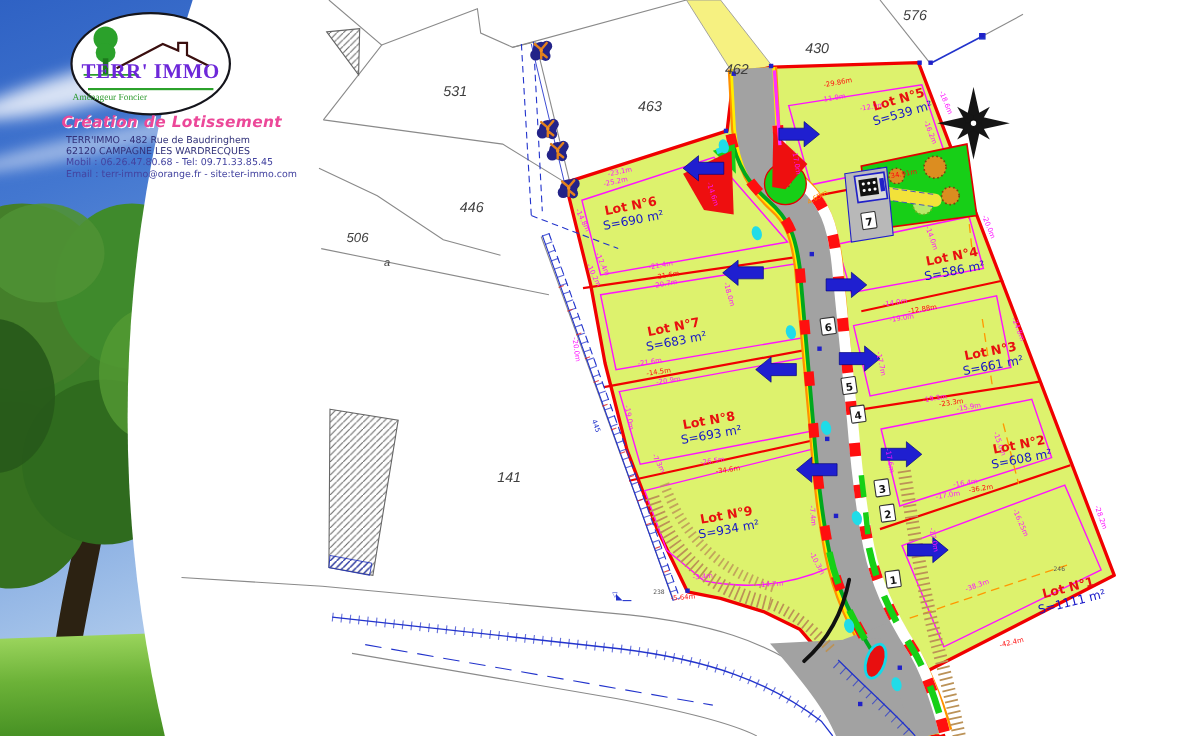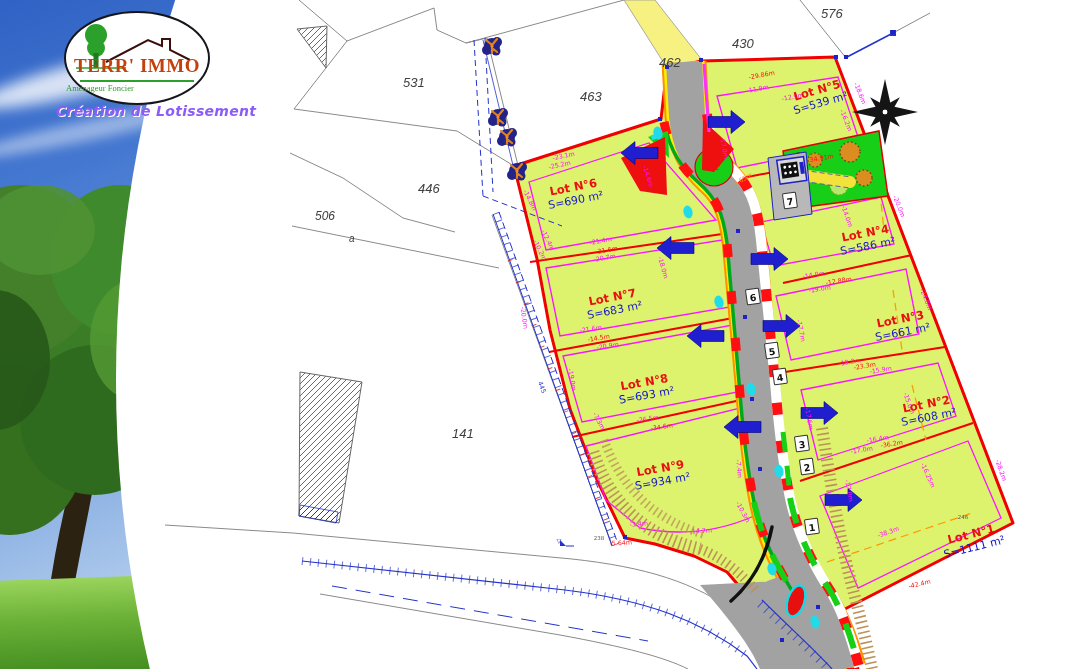--- a/index.html
+++ b/index.html
@@ -16,26 +16,26 @@
          background:linear-gradient(180deg,#9ad45c 0%,#6cb238 40%,#3f8a1f 100%);transform:rotate(-2deg);}
   #treeSvg{position:absolute;left:0;top:150px;}
   
   #ellipse{position:absolute;left:116px;top:-820px;width:2300px;height:2400px;border-radius:50%;background:#fff;}
   
   #plan{position:absolute;left:0;top:0;}
   
   #logo{position:absolute;left:64px;top:11px;width:142px;height:90px;background:#fff;border:2.5px solid #15151c;
         border-radius:50%;z-index:30;}
   #logoTitle{position:absolute;left:0;top:42px;width:100%;text-align:center;
-        font-family:"Liberation Serif",serif;font-weight:bold;font-size:19px;color:#c2410c;letter-spacing:.5px;}
+        font-family:"Liberation Serif",serif;font-weight:bold;font-size:19px;color:#6d28d9;letter-spacing:.5px;}
   #logoRule{position:absolute;left:14px;right:14px;top:67px;height:2px;background:#2ba12b;}
   #logoSub{position:absolute;left:0;top:70px;width:100%;
         font-family:"Liberation Serif",serif;font-size:8.5px;color:#2e9b2e;}
   #tagline{position:absolute;left:56px;top:103px;z-index:30;font-size:14px;font-weight:bold;font-style:italic;
-        color:#8b5cf6;text-shadow:1px 1px 0 #fff;letter-spacing:.3px;}
+        color:#ec4899;text-shadow:1px 1px 0 #fff;letter-spacing:.3px;}
   #addr{position:absolute;left:60px;top:123px;z-index:30;font-size:8.6px;line-height:10.2px;color:#32327a;}
   #addr div:nth-child(3),#addr div:nth-child(4){color:#4444a0;}
 </style>
 </head>
 <body>
 
 <div id="stage">
 
   <div id="photo">
     <div id="cloud"></div>
@@ -452,13 +452,19 @@
       </g>
       <g>
         <path d="M40,45 L82,23 L96,29 L96,22 L104,22 L104,33 L124,43" stroke="#3a0f0f" stroke-width="2" fill="none"></path>
       </g>
     </svg>
     <div id="logoTitle">TERR' IMMO</div>
     <div id="logoRule"></div>
     <div id="logoSub">Aménageur Foncier</div>
   </div>
   <div id="tagline">Création de Lotissement</div>
+  <div id="addr">
+    <div>TERR'IMMO - 482 Rue de Baudringhem</div>
+    <div>62120 CAMPAGNE LES WARDRECQUES</div>
+    <div>Mobil : 06.26.47.80.68 - Tel: 09.71.33.85.45</div>
+    <div>Email : terr-immo@orange.fr - site:ter-immo.com</div>
+  </div>
 </div>
 
 </body></html>

